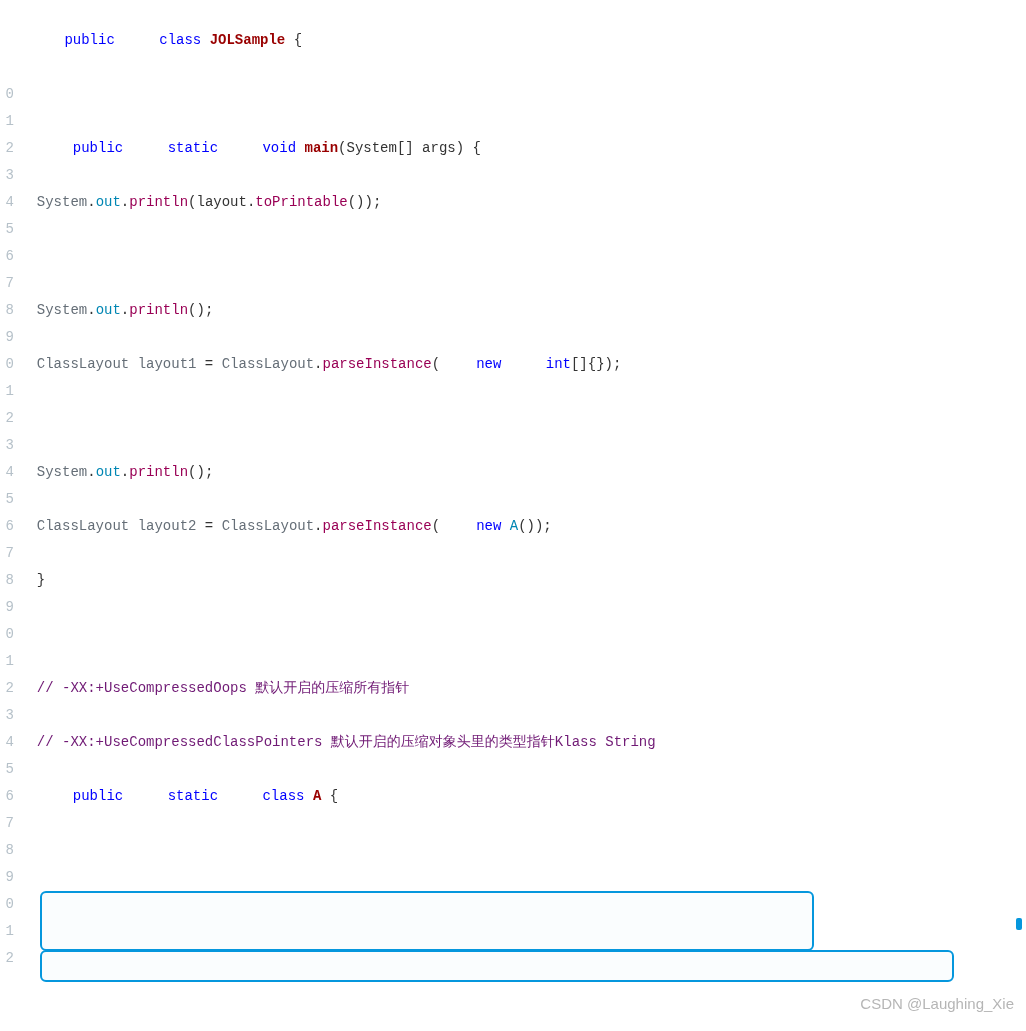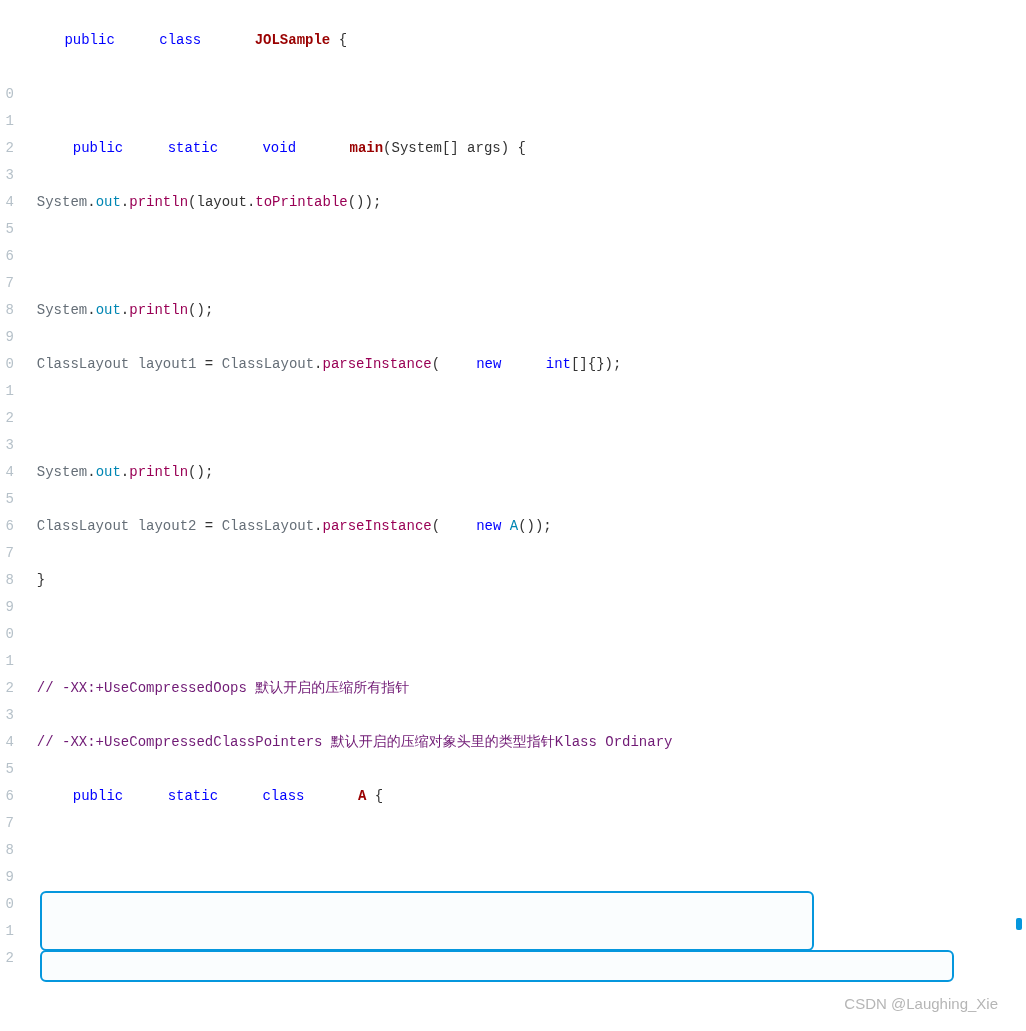--- a/index.html
+++ b/index.html
@@ -26,36 +26,36 @@
     width: 14px;
     flex: 0 0 auto;
   }
   .lines {
     flex: 1;
     white-space: pre;
     position: relative;
   }
   .line { height: 27px; }
   .kw   { color: #0000ff; margin-left: 36px; }
-  .cls  { color: #990000; font-weight: 600; margin-left: 45px; }
+  .cls  { color: #990000; font-weight: 600; }
   .ident{ color: #0086b3; }
   .method{ color: #990055; }
   .punc { color: #333333; }
   .comment { color: #701a75; }
 
   .highlight-box {
     position: absolute;
     border: 2px solid #0597dd;
     border-radius: 6px;
     pointer-events: none;
     background: rgba(5,151,221,0.02);
   }
   .watermark {
     position: absolute;
-    right: 28px;
+    right: 12px;
     bottom: 14px;
     color: rgba(120,120,120,0.55);
     font-family: sans-serif;
     font-size: 15px;
   }
   .tiny-bar {
     position: absolute;
     right: 4px;
     top: 918px;
     width: 6px;
@@ -114,21 +114,21 @@
 <div class="line">  <span>System</span><span class="punc">.</span><span class="ident">out</span><span class="punc">.</span><span class="method">println</span><span class="punc">(layout.</span><span class="method">toPrintable</span><span class="punc">());</span></div>
 <div class="line"></div>
 <div class="line">  <span>System</span><span class="punc">.</span><span class="ident">out</span><span class="punc">.</span><span class="method">println</span><span class="punc">();</span></div>
 <div class="line">  <span>ClassLayout layout1</span> <span class="punc">=</span> <span>ClassLayout</span><span class="punc">.</span><span class="method">parseInstance</span><span class="punc">(</span><span class="kw">new</span> <span class="kw">int</span><span class="punc">[]{});</span></div>
 <div class="line"></div>
 <div class="line">  <span>System</span><span class="punc">.</span><span class="ident">out</span><span class="punc">.</span><span class="method">println</span><span class="punc">();</span></div>
 <div class="line">  <span>ClassLayout layout2</span> <span class="punc">=</span> <span>ClassLayout</span><span class="punc">.</span><span class="method">parseInstance</span><span class="punc">(</span><span class="kw">new</span> <span class="ident">A</span><span class="punc">());</span></div>
 <div class="line">  <span class="punc">}</span></div>
 <div class="line"></div>
 <div class="line">  <span class="comment">// -XX:+UseCompressedOops 默认开启的压缩所有指针</span></div>
-<div class="line">  <span class="comment">// -XX:+UseCompressedClassPointers 默认开启的压缩对象头里的类型指针Klass Ordinary</span></div>
+<div class="line">  <span class="comment">// -XX:+UseCompressedClassPointers 默认开启的压缩对象头里的类型指针Klass String</span></div>
 <div class="line">  <span class="kw">public</span> <span class="kw">static</span> <span class="kw">class</span> <span class="cls">A</span> <span class="punc">{</span></div>
 
 
 
 
 
 
 
 
 

